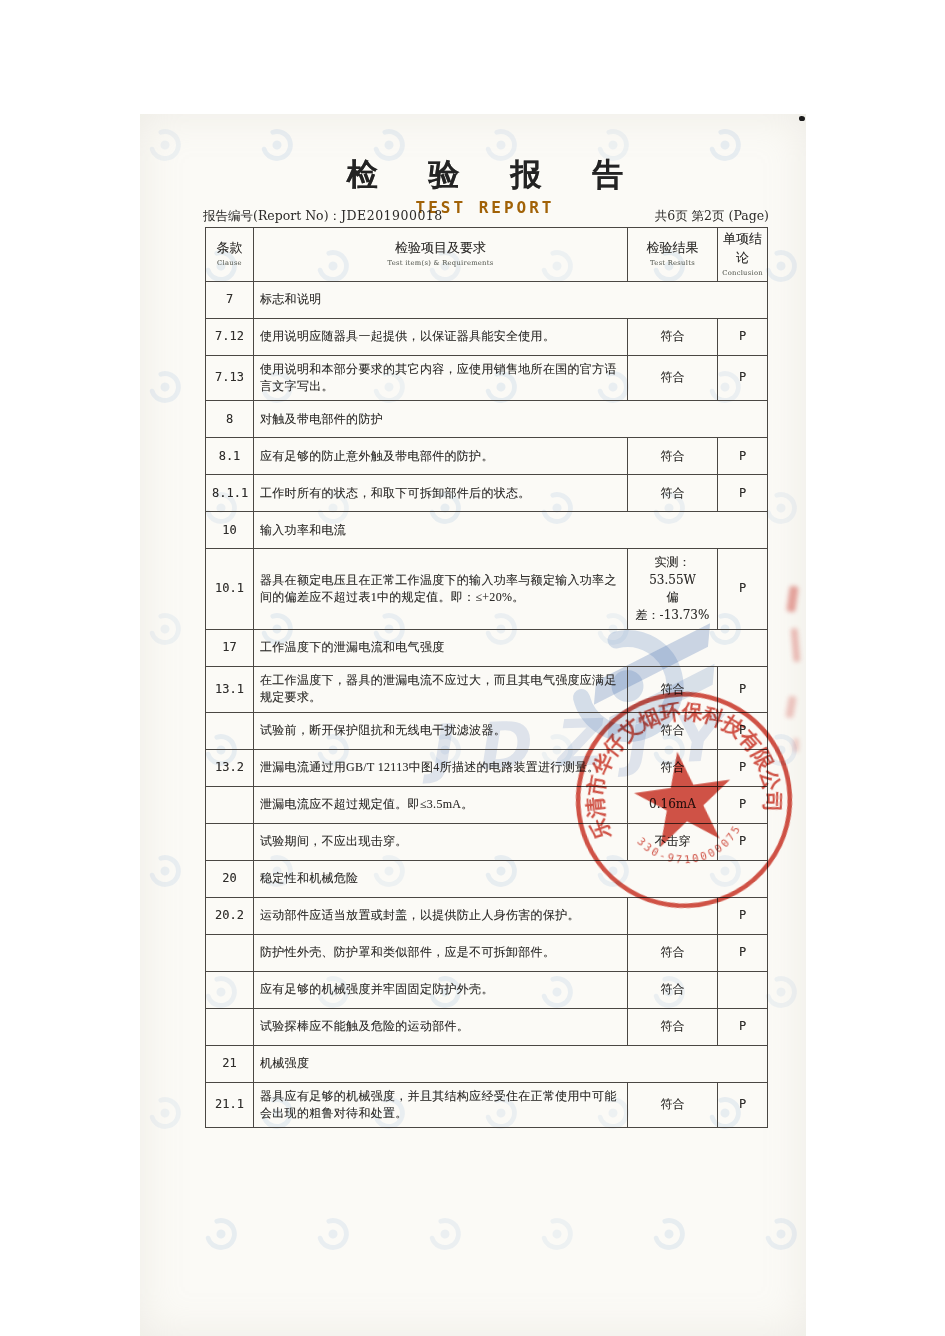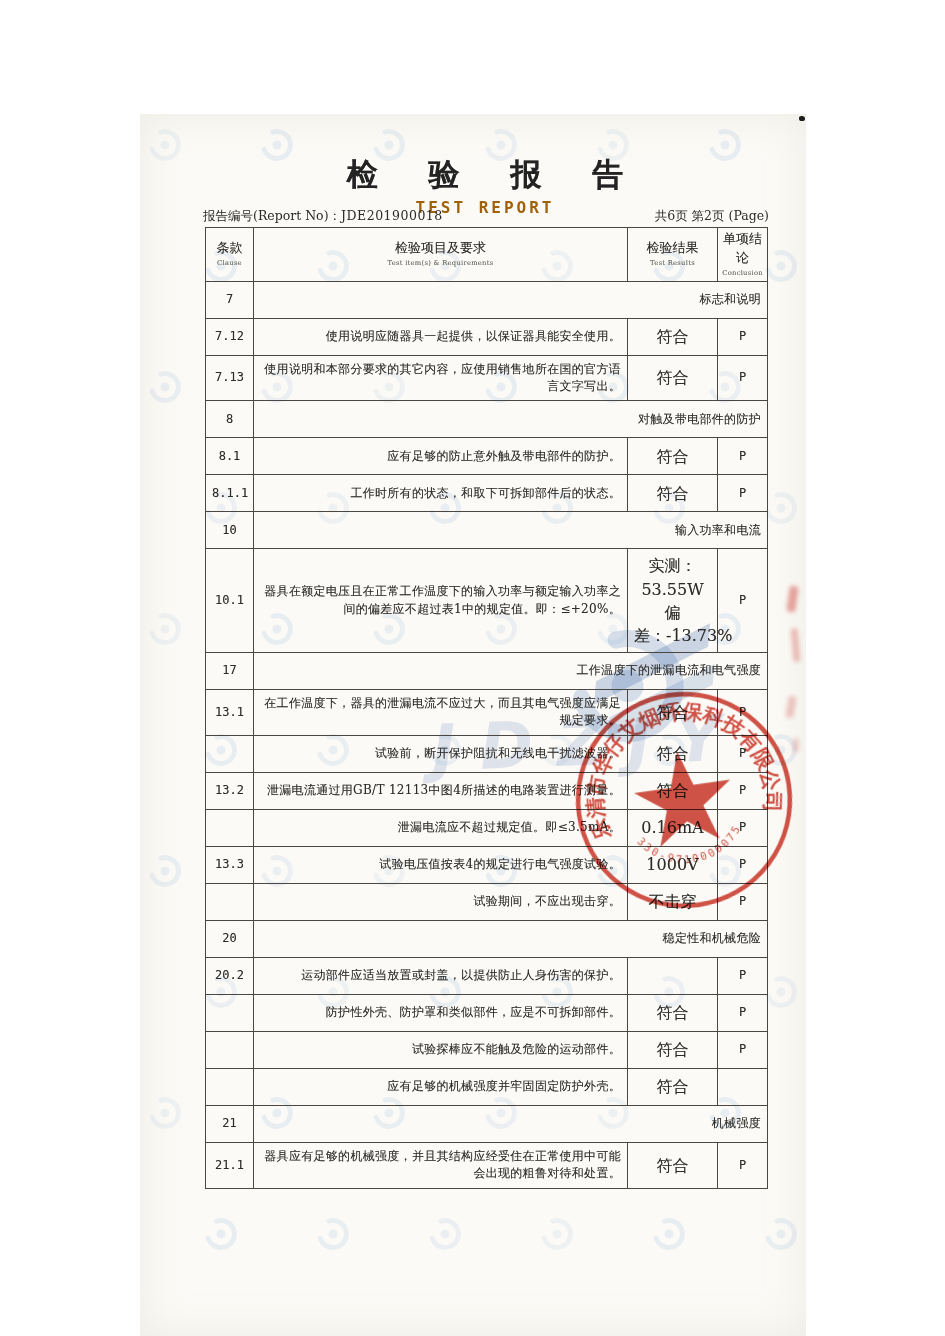--- a/index.html
+++ b/index.html
@@ -45,22 +45,22 @@
   table.report col.c-result{width:90px;}
   table.report col.c-concl{width:50px;}
   table.report th,table.report td{
     border:1px solid #4a4743;padding:5px 6px;vertical-align:middle;
     line-height:1.45;background:transparent;
   }
   table.report thead th{height:44px;font-weight:normal;text-align:center;padding:2px;}
   .hd-cn{font-size:13px;display:block;}
   .hd-en{font-size:7.5px;display:block;color:#6b6f66;letter-spacing:.3px;transform:scale(.9);}
   td.clause{text-align:center;font-family:"DejaVu Sans Mono","Liberation Mono",monospace;font-size:12px;}
-  td.item{text-align:right;letter-spacing:.3px;}
-  td.result{text-align:center;white-space:pre-line;font-size:16px;}
+  td.item{text-align:left;letter-spacing:.3px;font-family:Liberation Serif, serif;}
+  td.result{text-align:center;white-space:pre-line;font-size:12px;}
   td.conclusion{text-align:center;font-family:"DejaVu Sans Mono","Liberation Mono",monospace;}
   tr.section td{height:26px;}
   tr.normal td{height:26px;}
   
   .stamp{
     position:absolute;left:572px;top:688px;width:224px;height:224px;
     transform:rotate(-8deg);mix-blend-mode:multiply;opacity:.85;pointer-events:none;
     filter:blur(.2px);
   }
   
@@ -554,26 +554,20 @@
             <td class="result">符合</td>
             <td class="conclusion">P</td>
           </tr>
           <tr class="normal">
             <td class="clause"></td>
             <td class="item">泄漏电流应不超过规定值。即≤3.5mA。</td>
             <td class="result">0.16mA</td>
             <td class="conclusion">P</td>
           </tr>
           <tr class="normal">
-            <td class="clause">13.3</td>
-            <td class="item">试验电压值按表4的规定进行电气强度试验。</td>
-            <td class="result">1000V</td>
-            <td class="conclusion">P</td>
-          </tr>
-          <tr class="normal">
             <td class="clause"></td>
             <td class="item">试验期间，不应出现击穿。</td>
             <td class="result">不击穿</td>
             <td class="conclusion">P</td>
           </tr>
           <tr class="section">
             <td class="clause">20</td>
             <td class="item" colspan="3">稳定性和机械危险</td>
           </tr>
           <tr class="normal">
@@ -583,29 +577,29 @@
             <td class="conclusion">P</td>
           </tr>
           <tr class="normal">
             <td class="clause"></td>
             <td class="item">防护性外壳、防护罩和类似部件，应是不可拆卸部件。</td>
             <td class="result">符合</td>
             <td class="conclusion">P</td>
           </tr>
           <tr class="normal">
             <td class="clause"></td>
+            <td class="item">应有足够的机械强度并牢固固定防护外壳。</td>
+            <td class="result">符合</td>
+            <td class="conclusion"></td>
+          </tr>
+          <tr class="normal">
+            <td class="clause"></td>
             <td class="item">试验探棒应不能触及危险的运动部件。</td>
             <td class="result">符合</td>
             <td class="conclusion">P</td>
-          </tr>
-          <tr class="normal">
-            <td class="clause"></td>
-            <td class="item">应有足够的机械强度并牢固固定防护外壳。</td>
-            <td class="result">符合</td>
-            <td class="conclusion"></td>
           </tr>
           <tr class="section">
             <td class="clause">21</td>
             <td class="item" colspan="3">机械强度</td>
           </tr>
           <tr class="normal">
             <td class="clause">21.1</td>
             <td class="item">器具应有足够的机械强度，并且其结构应经受住在正常使用中可能会出现的粗鲁对待和处置。</td>
             <td class="result">符合</td>
             <td class="conclusion">P</td>

